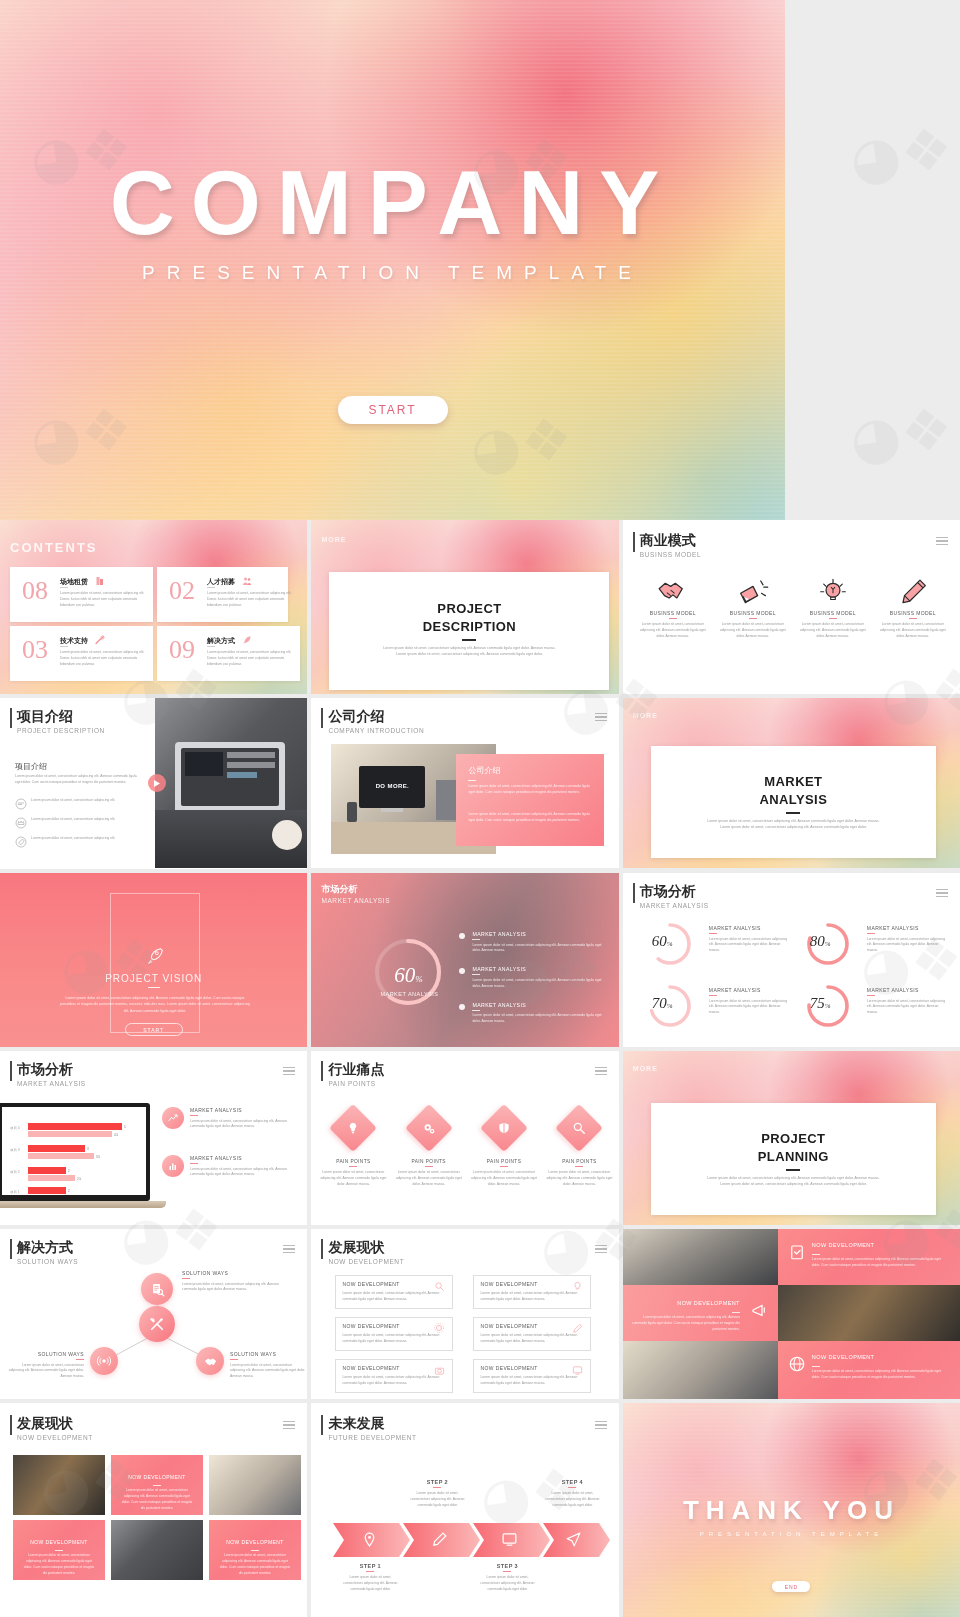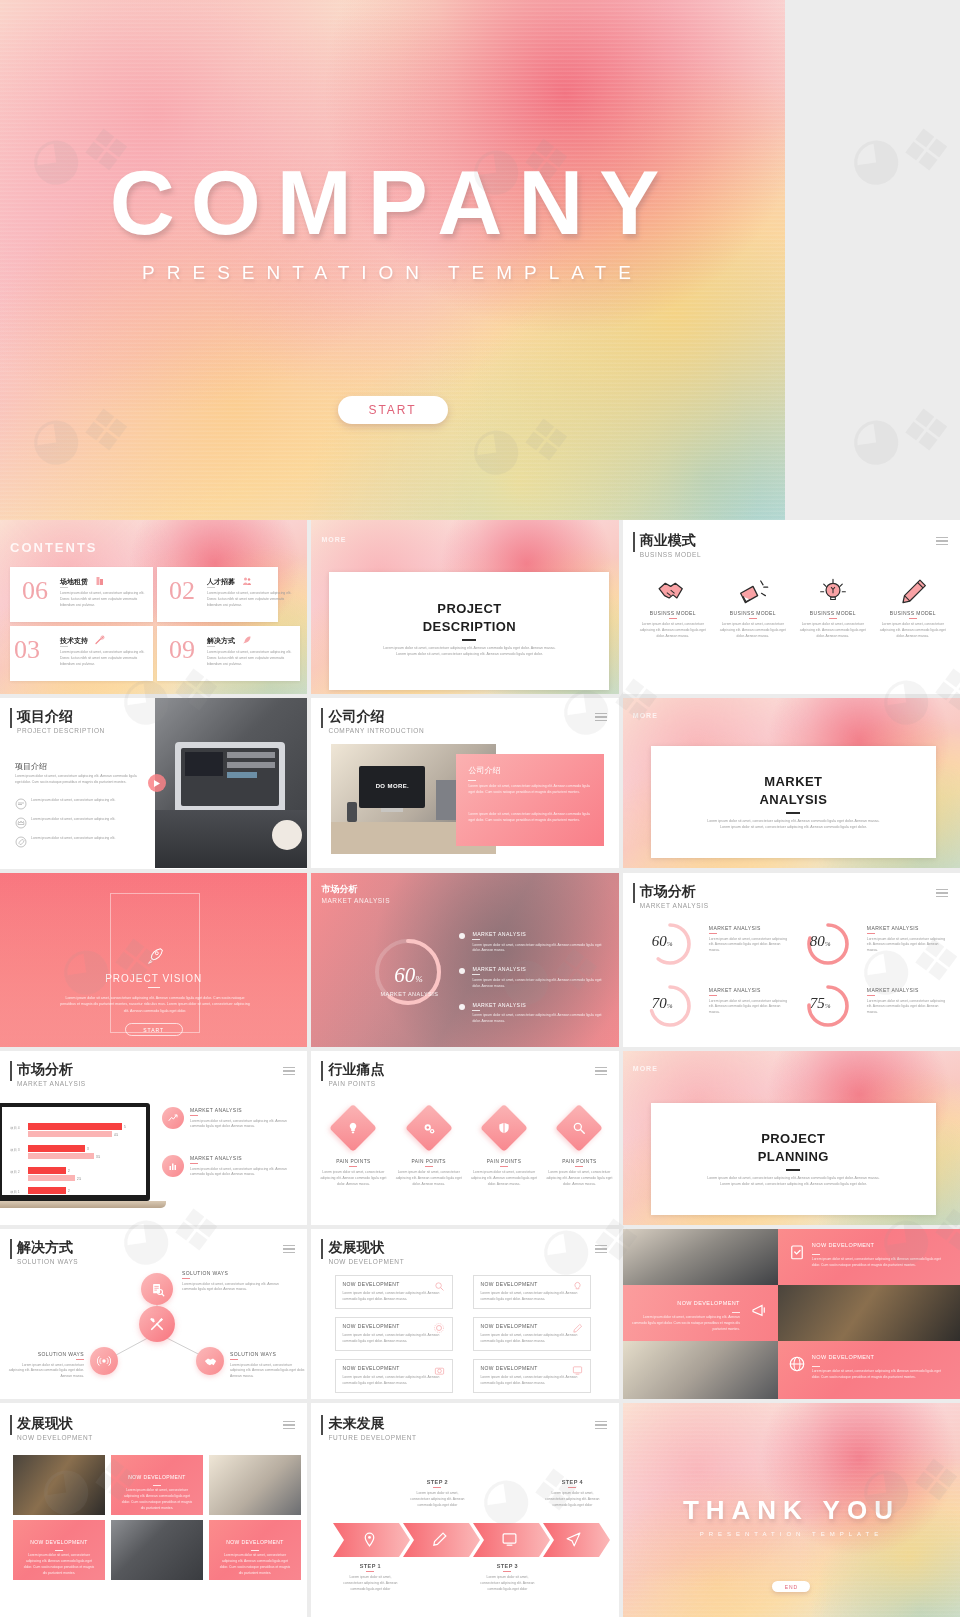--- a/index.html
+++ b/index.html
@@ -117,43 +117,43 @@
   </div>
 
   <div class="grid">
 
     <div class="row">
 
       <div class="cell c1" style="height:174px">
         <div class="slide wc" style="inset:0"></div>
         <div style="position:absolute;left:10px;top:20px;font-size:13px;letter-spacing:2px;color:rgba(255,255,255,.85);font-weight:700">CONTENTS</div>
         <div style="position:absolute;left:10px;top:47px;width:143px;height:55px;background:#fff;box-shadow:0 1px 3px rgba(0,0,0,.07)">
-          <div class="num" style="position:absolute;left:12px;top:9px">06</div>
+          <div class="num" style="position:absolute;left:12px;top:9px">08</div>
           <div style="position:absolute;left:50px;top:10px;font-size:7px;font-weight:700;color:#2b2b2b;font-family:'DejaVu Sans',sans-serif">场地租赁</div>
           <svg style="position:absolute;left:84px;top:8px" width="12" height="12" viewBox="0 0 24 24">
               <rect x="5" y="4" width="6" height="16" fill="#f6a7ab"></rect>
               <rect x="12" y="8" width="6" height="12" fill="#f28e93"></rect>
             </svg>
           <div style="position:absolute;left:50px;top:20px;width:8px;height:1px;background:#cfcfcf"></div>
           <div class="lorem" style="position:absolute;left:50px;top:24px;width:86px">Lorem ipsum dolor sit amet, consectetuer adipiscing elit. Donec luctus nibh sit amet sem vulputate venenatis bibendum orci pulvinar.</div>
         </div>
-        <div style="position:absolute;left:157px;top:47px;width:121px;height:55px;background:#fff;box-shadow:0 1px 3px rgba(0,0,0,.07)">
+        <div style="position:absolute;left:157px;top:47px;width:131px;height:55px;background:#fff;box-shadow:0 1px 3px rgba(0,0,0,.07)">
           <div class="num" style="position:absolute;left:12px;top:9px">02</div>
           <div style="position:absolute;left:50px;top:10px;font-size:7px;font-weight:700;color:#2b2b2b;font-family:'DejaVu Sans',sans-serif">人才招募</div>
           <svg style="position:absolute;left:84px;top:8px" width="12" height="12" viewBox="0 0 24 24">
               <circle cx="9" cy="8" r="3" fill="#f6a7ab"></circle>
               <circle cx="16" cy="9" r="2.5" fill="#f28e93"></circle>
               <path d="M4 20c0-3 2.5-5 5-5s5 2 5 5z" fill="#f6a7ab"></path>
               <path d="M13 20c0-2.5 1.8-4 3.5-4s3.5 1.5 3.5 4z" fill="#f28e93"></path>
             </svg>
           <div style="position:absolute;left:50px;top:20px;width:8px;height:1px;background:#cfcfcf"></div>
           <div class="lorem" style="position:absolute;left:50px;top:24px;width:86px">Lorem ipsum dolor sit amet, consectetuer adipiscing elit. Donec luctus nibh sit amet sem vulputate venenatis bibendum orci pulvinar.</div>
         </div>
         <div style="position:absolute;left:10px;top:106px;width:143px;height:55px;background:#fff;box-shadow:0 1px 3px rgba(0,0,0,.07)">
-          <div class="num" style="position:absolute;left:4px;top:9px">03</div>
+          <div class="num" style="position:absolute;left:12px;top:9px">03</div>
           <div style="position:absolute;left:50px;top:10px;font-size:7px;font-weight:700;color:#2b2b2b;font-family:'DejaVu Sans',sans-serif">技术支持</div>
           <svg style="position:absolute;left:84px;top:8px" width="12" height="12" viewBox="0 0 24 24">
               <path d="M4 19l9-9M14 10l5-5" stroke="#f28e93" stroke-width="2.4" fill="none" stroke-linecap="round"></path>
               <circle cx="17" cy="7" r="3" fill="none" stroke="#f6a7ab" stroke-width="2"></circle>
             </svg>
           <div style="position:absolute;left:50px;top:20px;width:8px;height:1px;background:#cfcfcf"></div>
           <div class="lorem" style="position:absolute;left:50px;top:24px;width:86px">Lorem ipsum dolor sit amet, consectetuer adipiscing elit. Donec luctus nibh sit amet sem vulputate venenatis bibendum orci pulvinar.</div>
         </div>
         <div style="position:absolute;left:157px;top:106px;width:143px;height:55px;background:#fff;box-shadow:0 1px 3px rgba(0,0,0,.07)">
           <div class="num" style="position:absolute;left:12px;top:9px">09</div>

